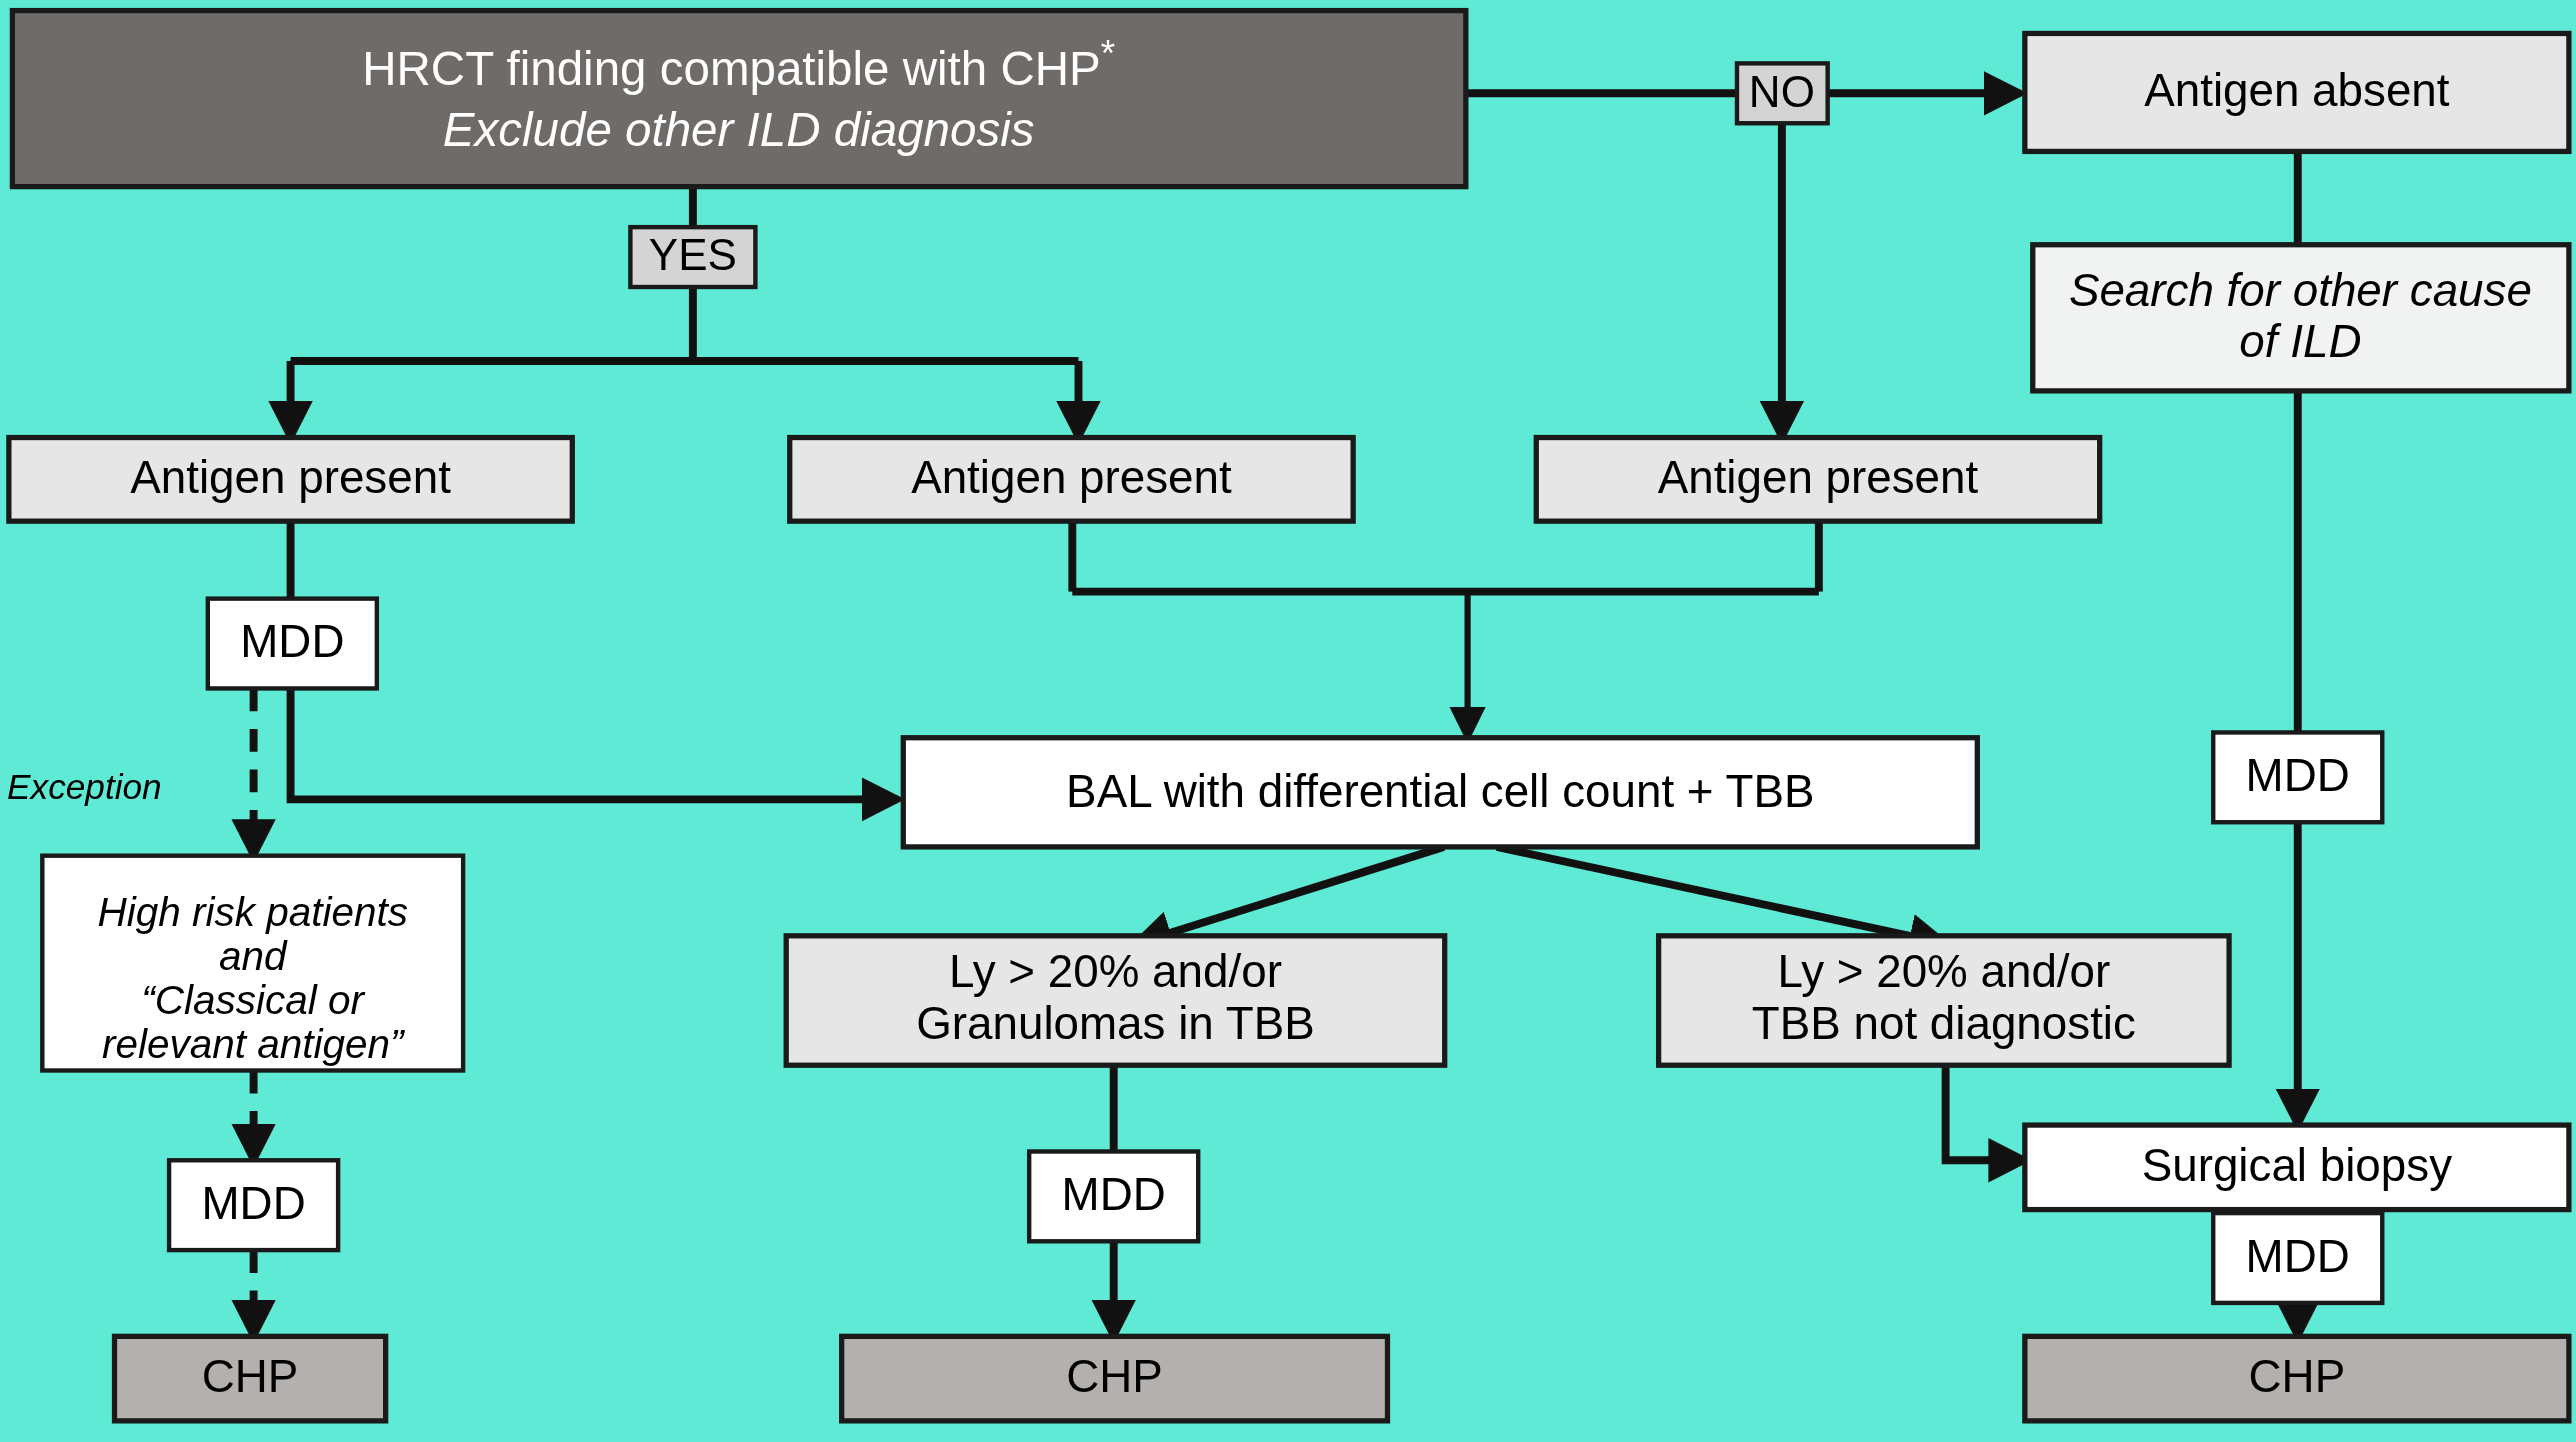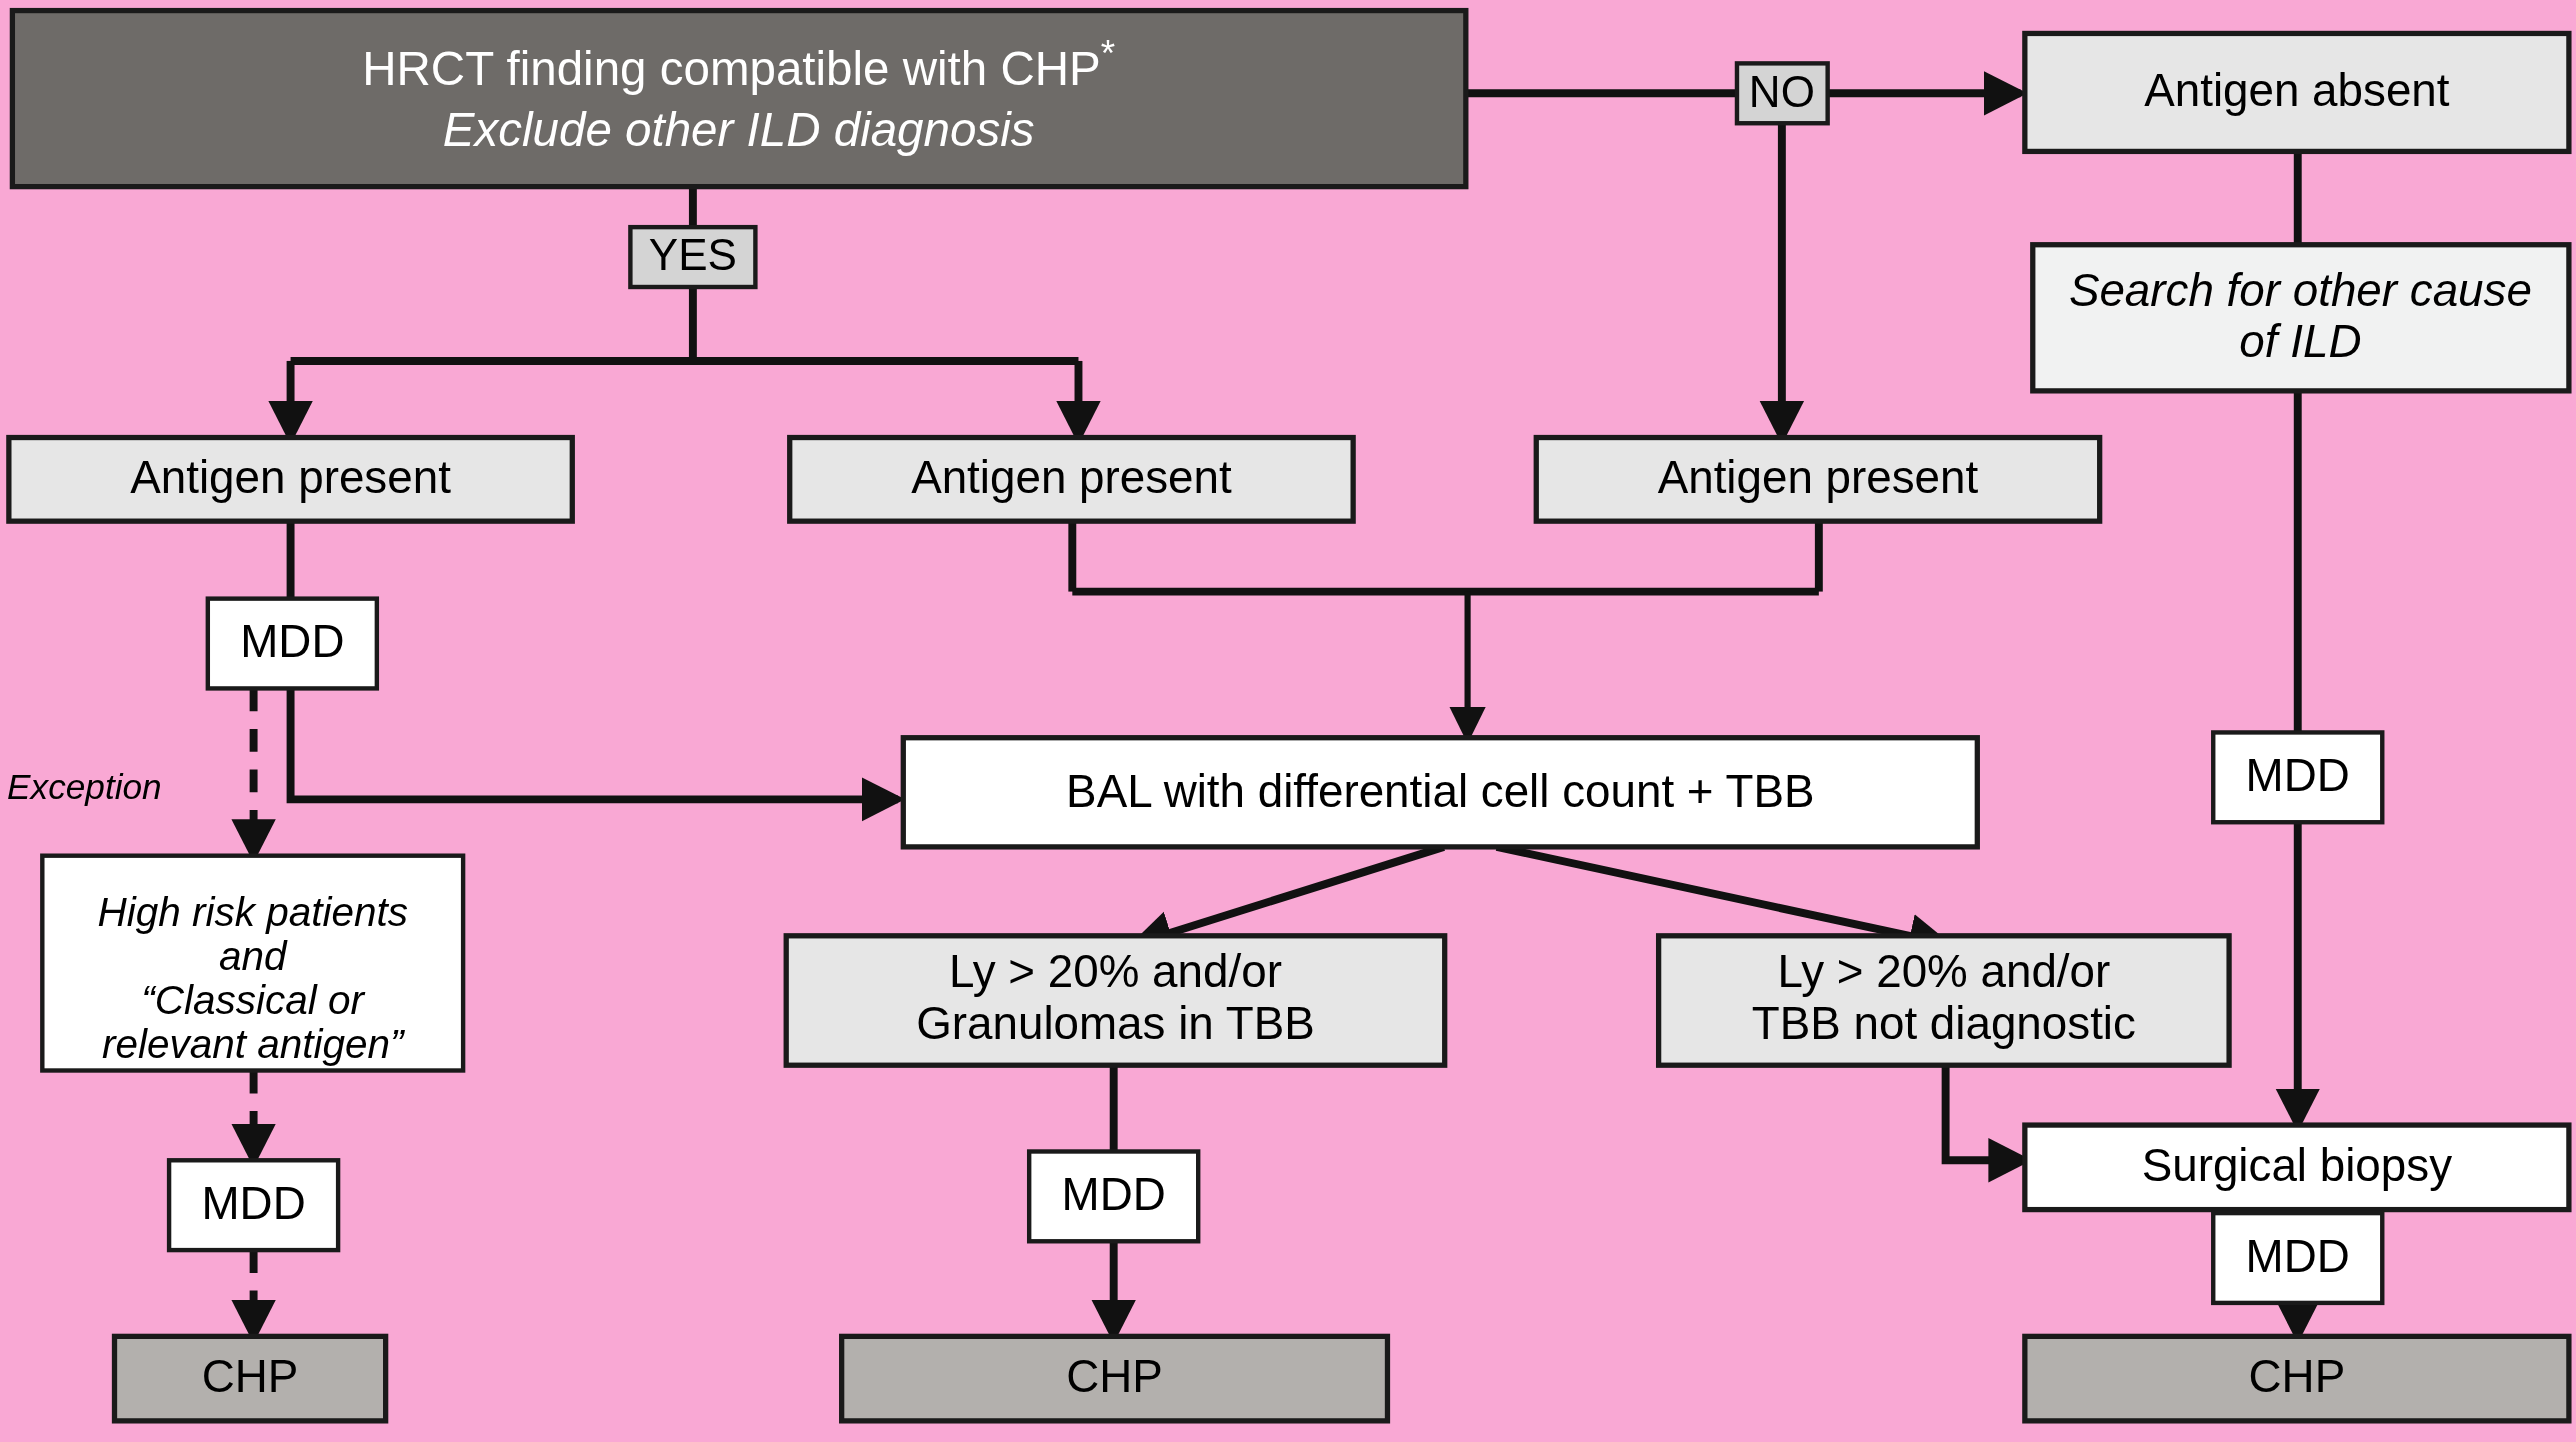--- a/index.html
+++ b/index.html
@@ -4,21 +4,21 @@
 <style>
   html, body {
     margin: 0;
     padding: 0;
     background: #ffffff;
   }
   #stage {
     position: relative;
     width: 2576px;
     height: 1442px;
-    background: #f9a8d4;
+    background: #5eead4;
     font-family: "Liberation Sans", sans-serif;
     overflow: hidden;
   }
   #diagram {
     position: absolute;
     left: 0; top: 0;
     width: 2576px;
     height: 1442px;
   }
   .node-rect {

